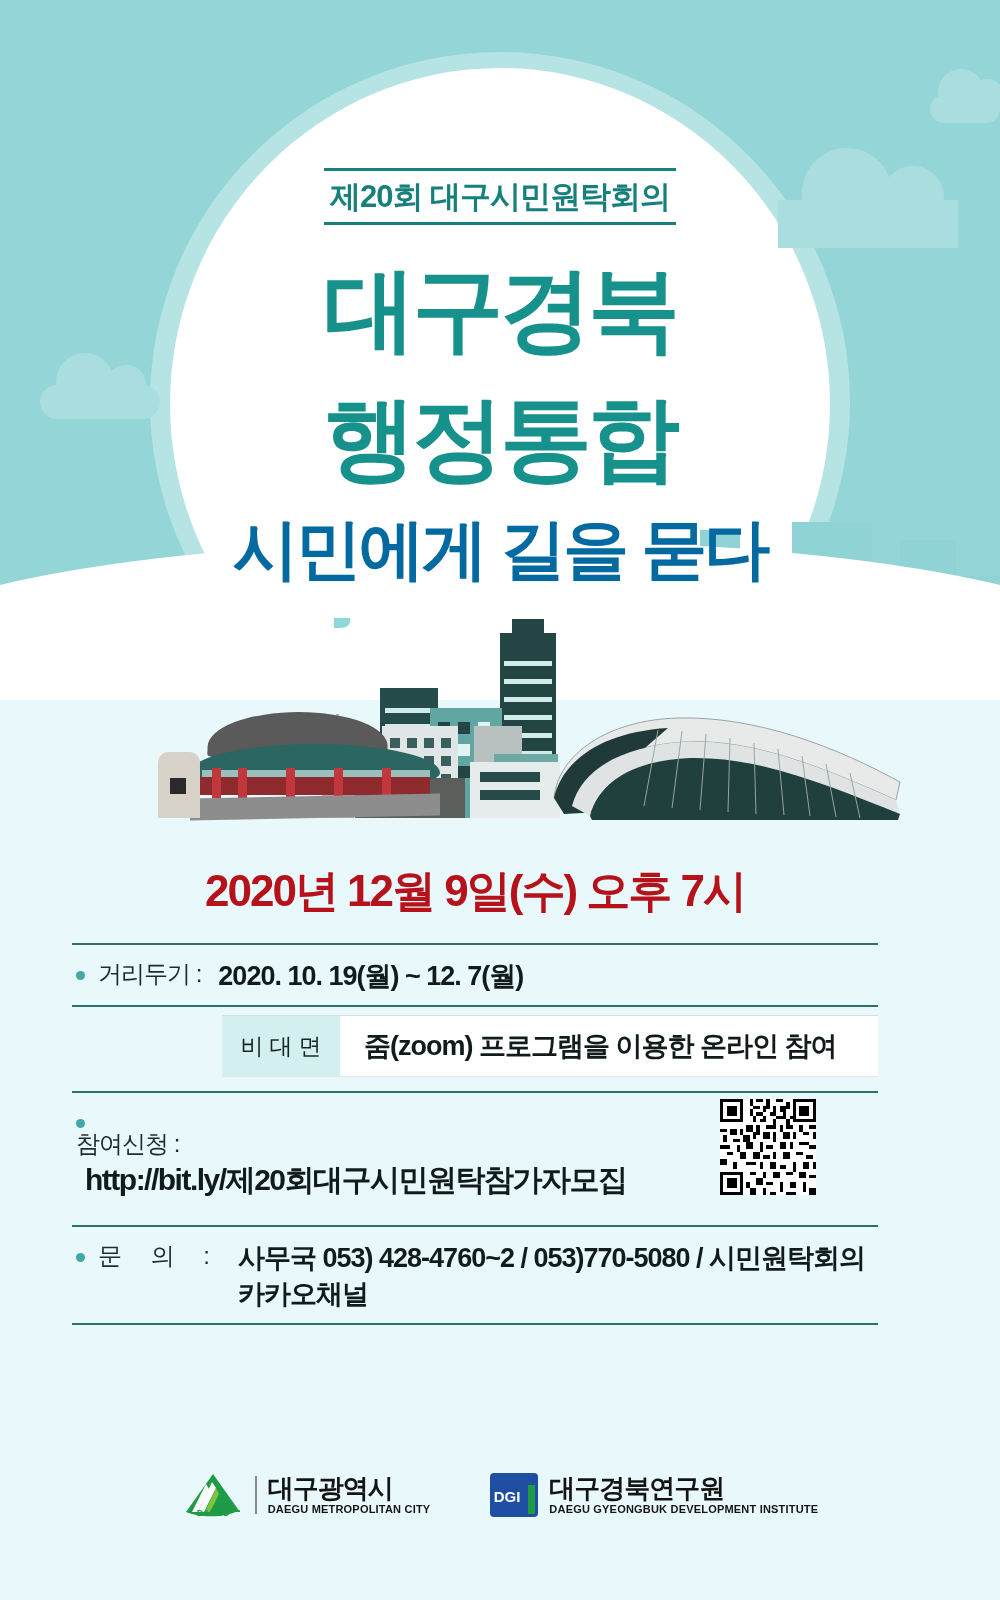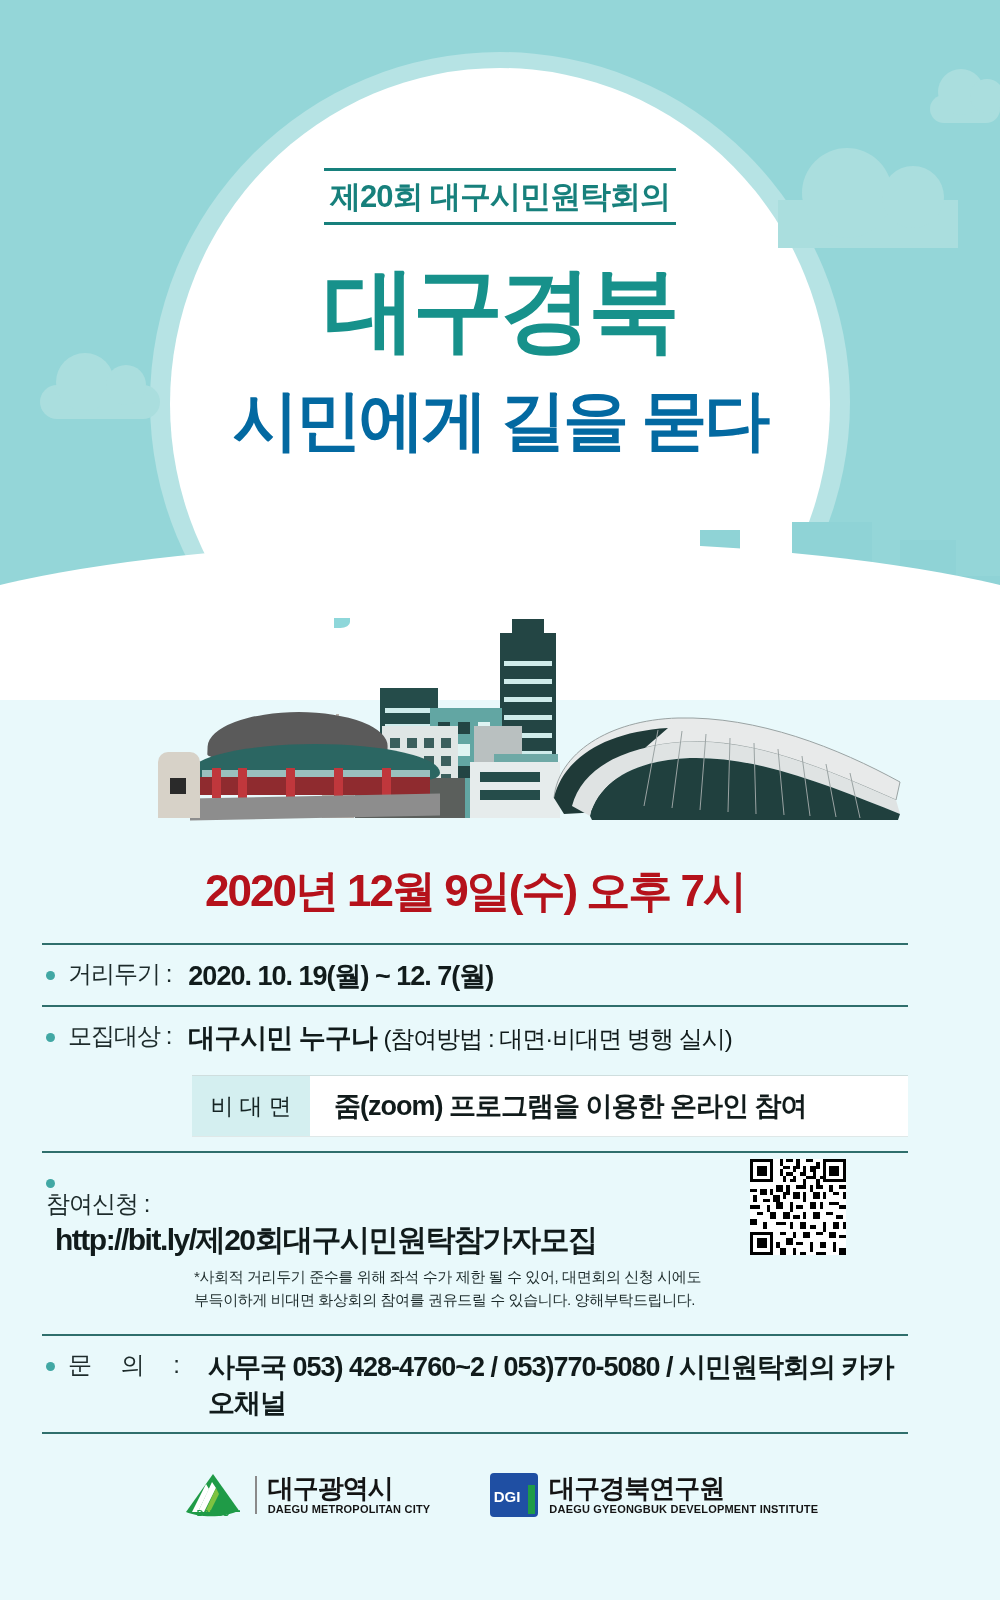--- a/index.html
+++ b/index.html
@@ -88,21 +88,21 @@
 
   
   .ground {
     position:absolute; left:-140px; top:800px; width:1280px; height:900px;
     background:#e9f9fb; border-radius:50% 50% 0 0; z-index:4;
   }
 
   
   .content {
     position:absolute; left:0; top:862px; width:950px; z-index:10;
-    padding:0 42px;
+    padding:0 72px;
   }
   .date-line {
     text-align:center; font-size:44px; font-weight:bold;
     color:#b5121b; letter-spacing:-2px; padding-bottom:22px;
   }
   .rule { height:2px; background:#2f6f6c; width:100%; }
 
   .row { display:flex; align-items:flex-start; padding:13px 0 11px 4px; }
   .bullet {
     width:9px; height:9px; border-radius:50%; background:#41a8a4;
@@ -185,20 +185,21 @@
   </div>
 
   <div class="white-hill"></div>
 </div>
 
 <div class="title-block">
   <div class="kicker-wrap">
     <div class="kicker">제20회 대구시민원탁회의</div>
   </div>
   <div class="main-title">대구경북</div>
+  <div class="main-title">행정통합</div>
   <div class="sub-title">시민에게 길을 묻다</div>
 </div>
 
 <div class="city">
 
   <div class="bld" style="left:500px; width:56px; height:185px; background:#234544;">
     <div style="position:absolute;left:12px;top:-14px;width:32px;height:14px;background:#234544;"></div>
     <div class="win-row" style="top:28px;"></div>
       <div class="win-row" style="top:46px;"></div>
     <div class="win-row" style="top:64px;"></div>
@@ -323,49 +324,37 @@
   <div class="rule"></div>
 
   <div class="row">
     <span class="bullet"></span>
     <span class="label">거리두기 :</span>
     <span class="value">2020. 10. 19(월) ~ 12. 7(월)</span>
   </div>
 
   <div class="rule"></div>
 
-  <div class="row">
-    <span class="bullet"></span>
-    <span class="label">모집대상 :</span>
-    <span class="value">
-      <span>대구시민 누구나</span>
-      <span class="plain">(참여방법 : 대면·비대면 병행 실시)</span>
-    </span>
-  </div>
 
   <table class="venue-table">
     <tbody>
     <tr>
       <td class="vt-key">비대면</td>
       <td class="vt-val">줌(zoom) 프로그램을 이용한 온라인 참여</td>
     </tr>
   </tbody>
     </table>
 
   <div class="rule" style="margin-top:14px;"></div>
 
   <div class="apply-block">
     <div class="row" style="padding-bottom:2px;flex-direction:column;">
       <span class="bullet"></span>
       <span class="label">참여신청 :</span>
       <span class="value url">http://bit.ly/제20회대구시민원탁참가자모집</span>
-    </div>
-    <div class="note">
-      <div>*사회적 거리두기 준수를 위해 좌석 수가 제한 될 수 있어,  대면회의 신청 시에도</div>
-      <div>부득이하게  비대면 화상회의 참여를  권유드릴 수 있습니다. 양해부탁드립니다.</div>
     </div>
 
     <div class="qr">
       <svg width="96" height="96" viewBox="0 0 29 29" shape-rendering="crispEdges">
         <rect width="29" height="29" fill="#ffffff"></rect>
         <g fill="#000000">
           <rect x="0" y="0" width="7" height="7"></rect>
             <rect x="1" y="1" width="5" height="5" fill="#fff"></rect>
             <rect x="2" y="2" width="3" height="3"></rect>
           <rect x="22" y="0" width="7" height="7"></rect>

